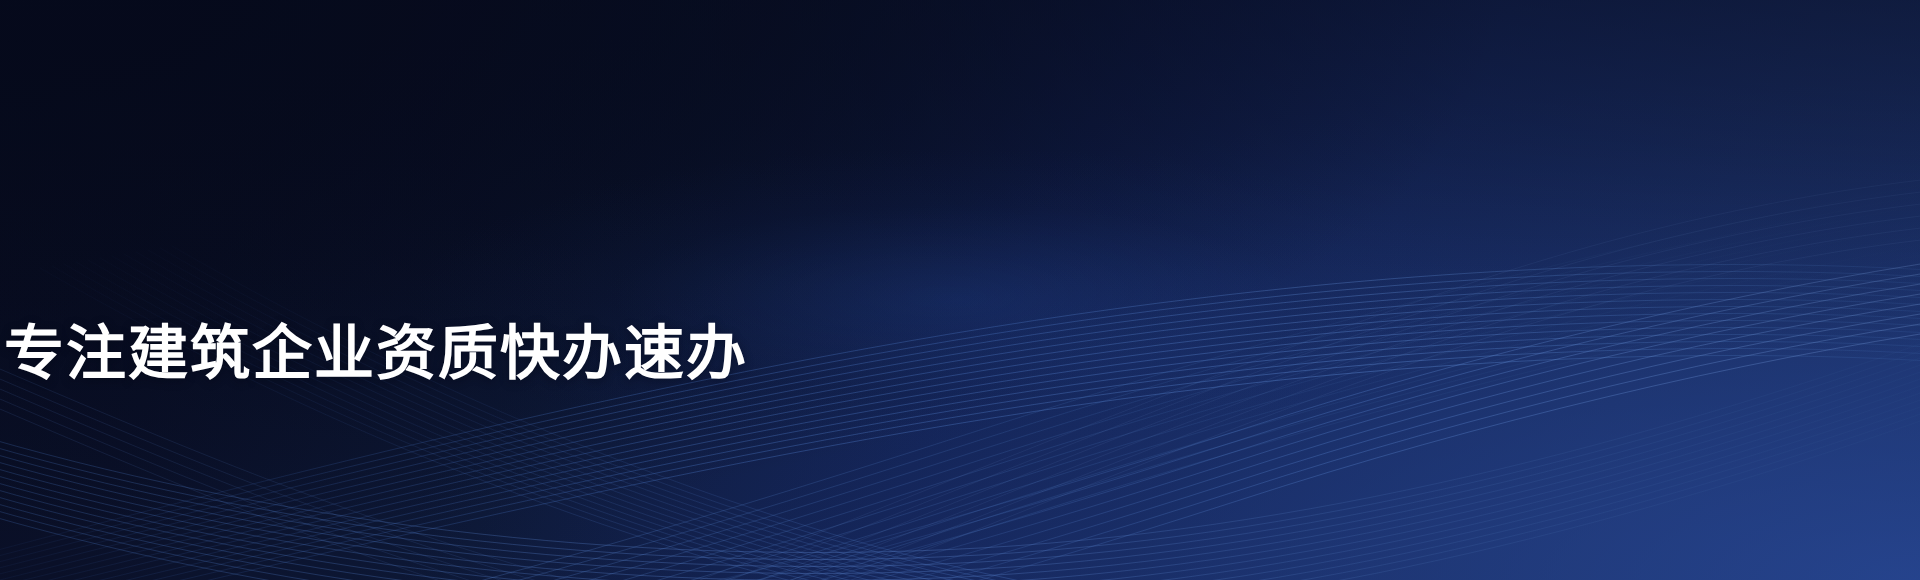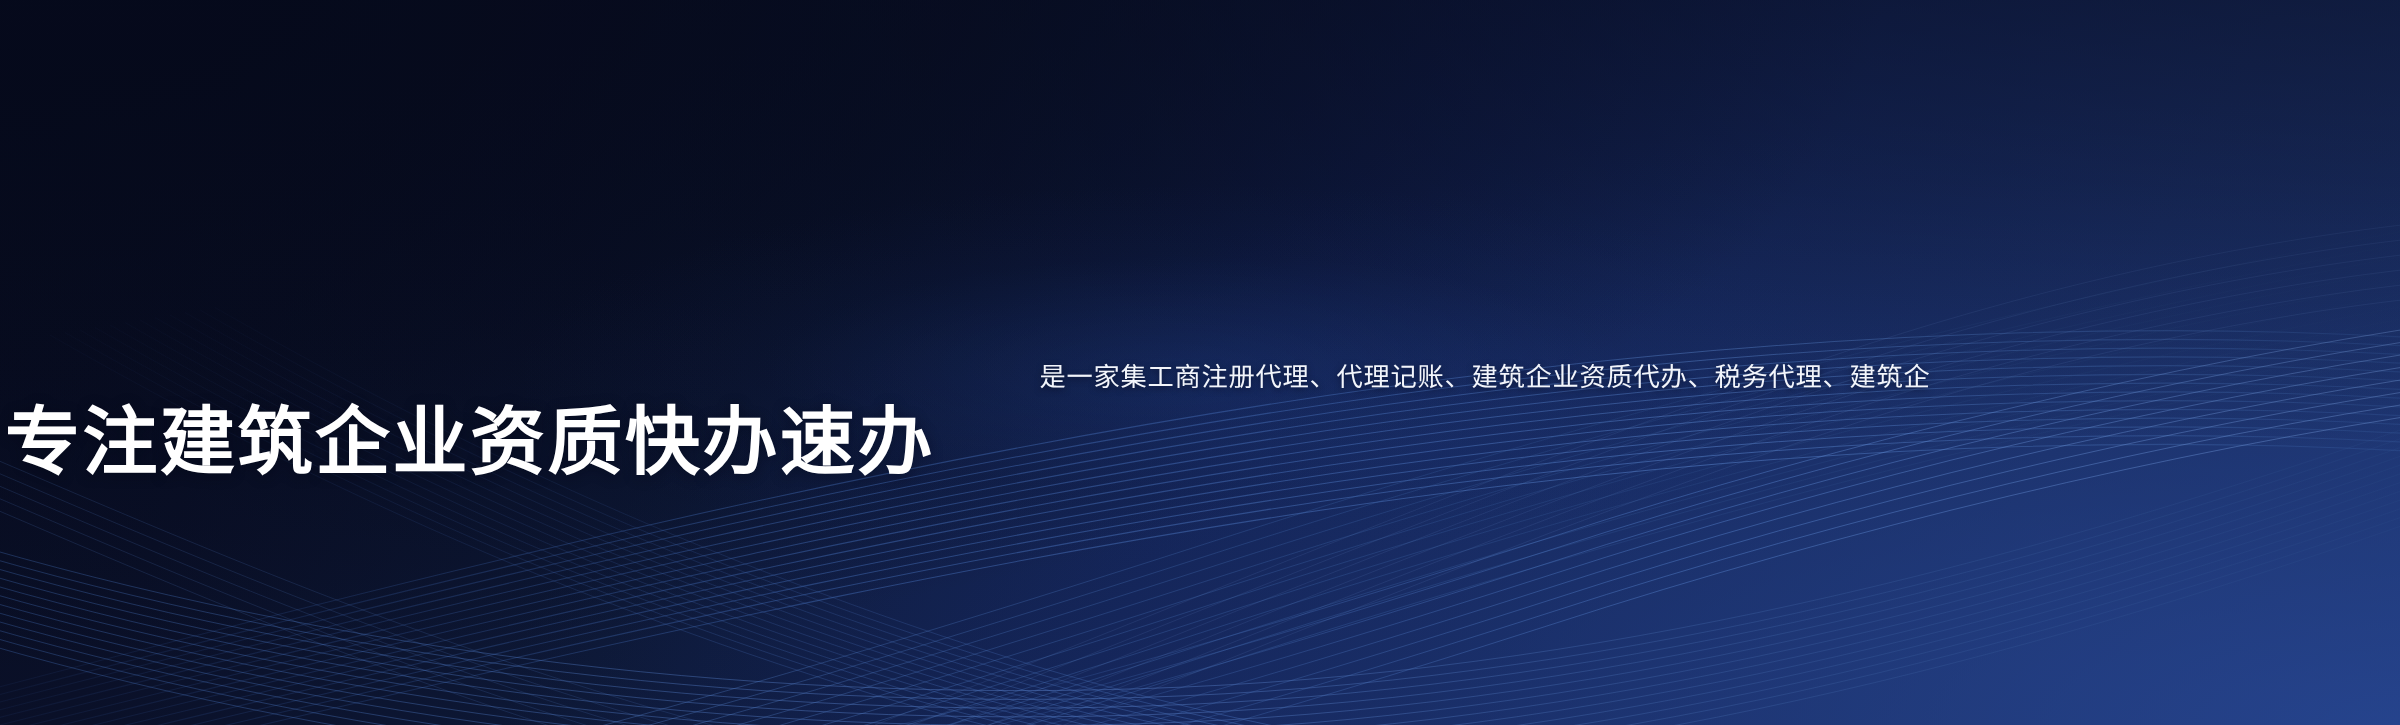--- a/index.html
+++ b/index.html
@@ -228,17 +228,16 @@
     </g>
   </svg>
 
   <div id="topshade"></div>
   <div id="headglow"></div>
 
   <div id="content">
     <h1 class="headline">专注建筑企业资质快办速办</h1>
 
     <p class="subtitle">
-      <span class="sub-line">是一家集工商注册代理、代理记账、建筑企业资质代办、税务代理、建筑企</span>
     </p>
   </div>
 
 </div>
 
 </body></html>

